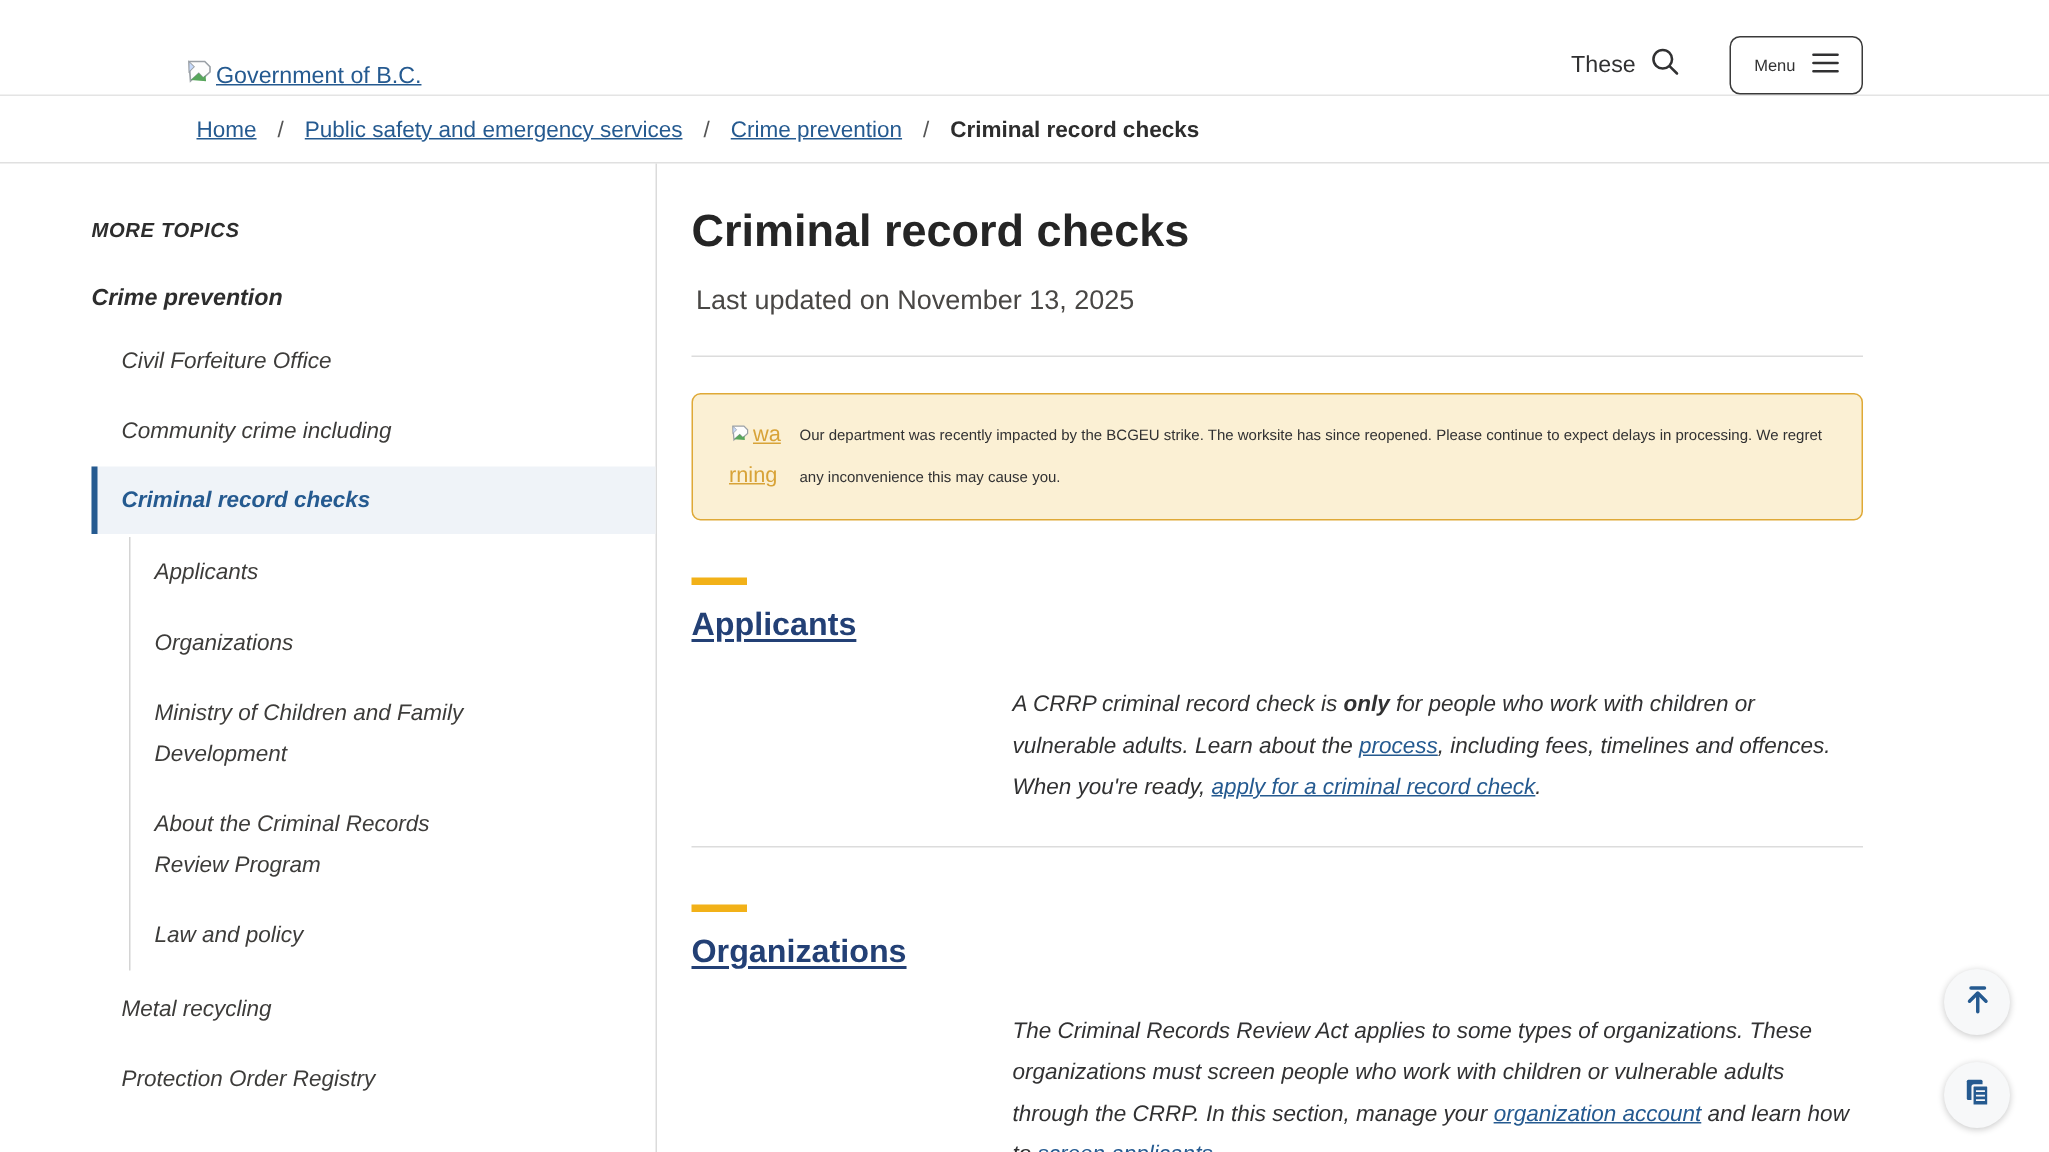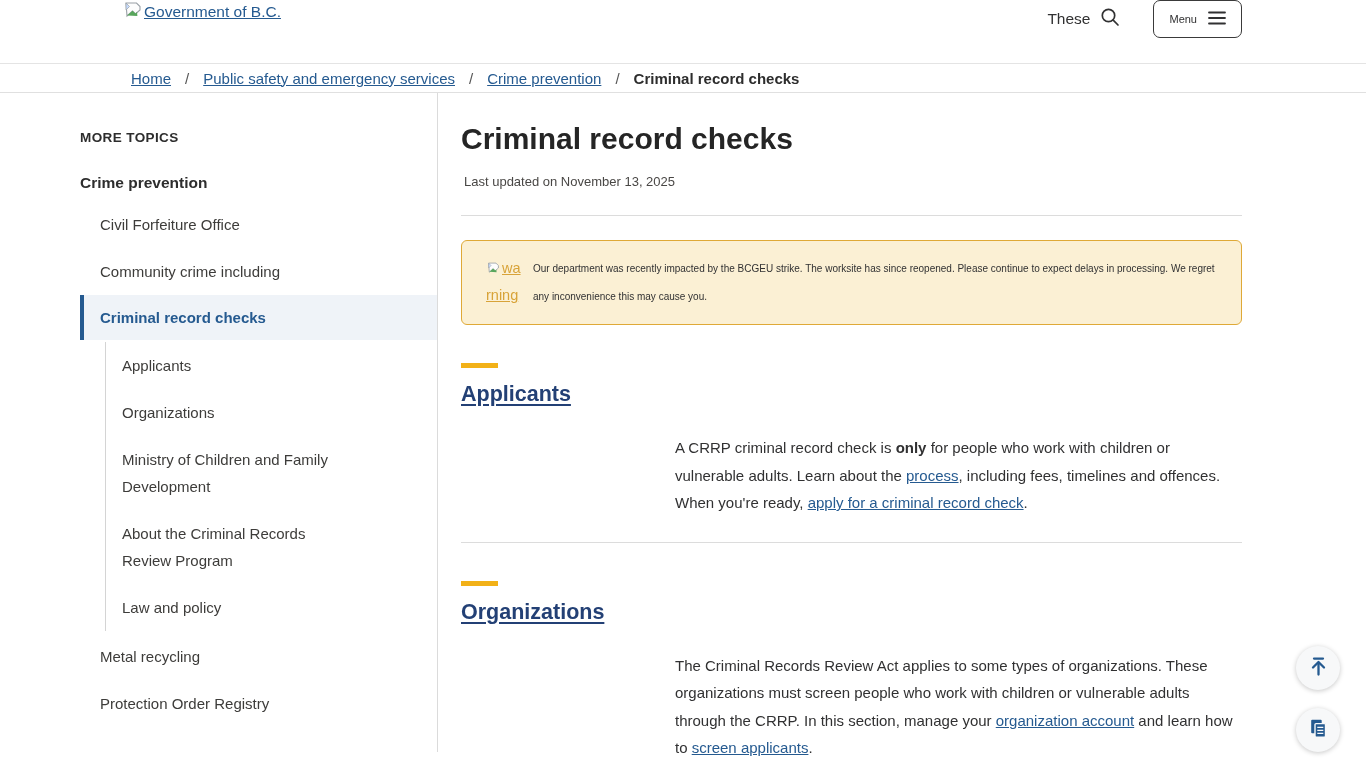--- a/index.html
+++ b/index.html
@@ -6,86 +6,87 @@
   html,body { margin:0; padding:0; }
   body {
     width:1366px; height:768px; overflow:hidden; position:relative;
     background:#ffffff; color:#313132;
     font-family:"Liberation Sans", sans-serif;
   }
   a { cursor:pointer; }
 
   
   .header {
-    height:63px; display:flex; align-items:flex-start; justify-content:space-between;
+    height:63px; display:flex; align-items:flex-end; justify-content:space-between;
     padding:0 124px 0 123px; background:#fff;
   }
   .logo-link {
     display:inline-flex; align-items:center; gap:1px;
     color:#255A90; text-decoration:underline; font-size:15.5px;
   }
   .header-right { display:flex; align-items:center; gap:26px; }
   .search-ctl { display:flex; align-items:center; gap:9px; font-size:15.5px; color:#313132; background:none; border:none; font-family:inherit; }
   .menu-btn {
     display:flex; align-items:center; gap:11px; font-size:11px; color:#313132;
     background:#fff; border:1px solid #3a3a3a; border-radius:7px; padding:10px 15px;
     font-family:inherit;
   }
 
   
   .breadcrumb {
-    height:30px; border-top:1px solid #e4e4e4; border-bottom:1px solid #e0e0e0;
+    height:46px; border-top:1px solid #e4e4e4; border-bottom:1px solid #e0e0e0;
     display:flex; align-items:center; gap:14px; padding-left:131px; font-size:15px;
   }
   .breadcrumb a { color:#255A90; text-decoration:underline; }
   .breadcrumb .sep { color:#555; }
   .breadcrumb .current { font-weight:bold; color:#2d2d2d; }
 
   
   .content-wrap { display:flex; height:659px; }
 
   
   .sidebar {
     width:438px; min-width:438px; border-right:1px solid #dbdbdb;
-    padding:37px 0 0 80px;
+    padding:37px 0 0 61px;
+    font-style:italic;
   }
   .more-topics { font-size:13.5px; font-weight:bold; color:#2d2d2d; letter-spacing:.4px; margin-bottom:29px; }
   .side-section-title { font-size:15.5px; font-weight:bold; color:#2d2d2d; margin-bottom:9px; }
   .side-nav { font-size:15px; color:#3d3c3a; }
   .side-item { display:block; padding:12px 0 12px 20px; line-height:23px; color:#3d3c3a; text-decoration:none; }
   .side-item-active {
     display:block; padding:11px 10px 11px 16px; line-height:23px;
     background:#EFF3F8; border-left:4px solid #255A90;
     color:#255A90; font-weight:bold; text-decoration:none;
   }
   .sub-list { margin:2px 0 2px 25px; border-left:1px solid #d4d4d4; padding-left:16px; width:252px; }
   .sub-item { display:block; padding:10px 0; line-height:27px; color:#3d3c3a; text-decoration:none; }
 
   
   .main { flex:1; padding:28px 124px 0 23px; }
   .page-title { margin:0; font-size:30px; line-height:36px; font-weight:bold; color:#252525; }
-  .last-updated { margin-top:17px; font-size:13px; color:#494745; padding-left:3px; }
+  .last-updated { margin-top:17px; font-size:18px; color:#494745; padding-left:3px; }
   .divider { border:none; border-top:1px solid #dcdcdc; margin:26px 0 0 0; }
 
   .alert {
     margin-top:24px; background:#FBF0D4; border:1px solid #DFA937; border-radius:6px;
     padding:14px 20px 14px 24px; display:flex; gap:11px;
   }
   .alert-img {
     width:36px; min-width:36px; font-size:14.5px; line-height:27px; color:#D8A338;
     overflow-wrap:anywhere; word-break:break-all;text-decoration:underline;
   }
   .alert-img svg { vertical-align:-2px; margin-right:1px; }
   .alert-text { margin:0; font-size:10px; line-height:27.5px; color:#313132; }
 
   .section { margin-top:38px; }
   .gold-bar { width:37px; height:5px; background:#F2B118; margin-bottom:13px; }
   .section-heading { margin:0; font-size:21.5px; line-height:27px; }
   .section-heading a { color:#234075; font-weight:bold; text-decoration:underline; text-underline-offset:3px; }
-  .section-body { margin:26px 0 0 214px; font-size:15px; line-height:27.5px; color:#313132; }
+  .section-body { margin:26px 0 0 214px; font-size:15px; line-height:27.5px; color:#313132;font-style:italic; }
   .section-body a { color:#255A90; text-decoration:underline; }
   .section-divider { border:none; border-top:1px solid #dcdcdc; margin:25px 0 0 0; }
 
   
   .fab {
     position:absolute; left:1296px; width:44px; height:44px; border-radius:50%;
     background:#F7F8F9; border:none; box-shadow:0 1px 5px rgba(0,0,0,.22);
     display:flex; align-items:center; justify-content:center; cursor:pointer;
   }
   .fab-top { top:646px; }

